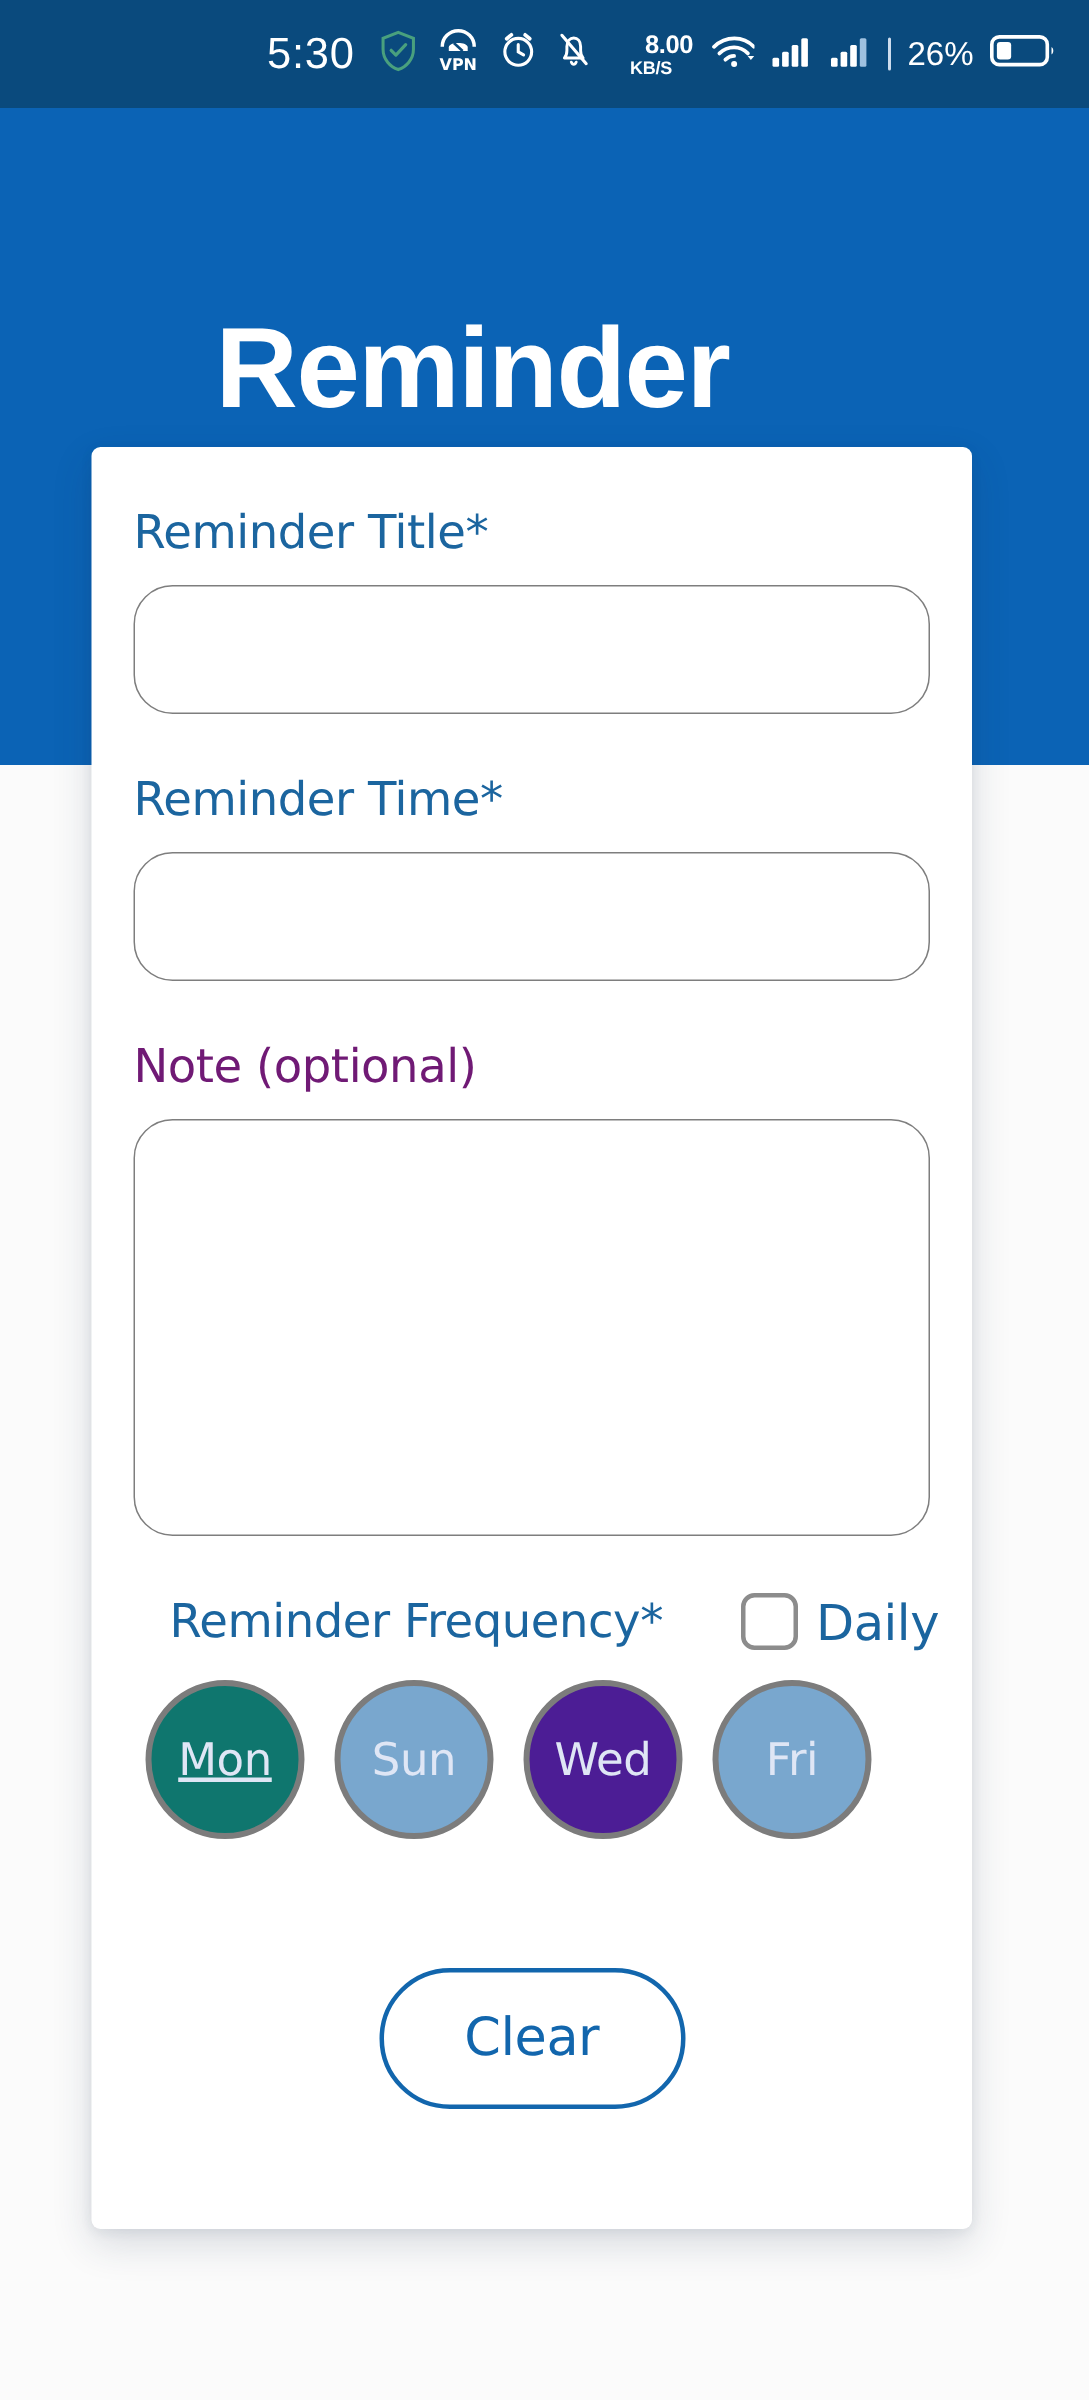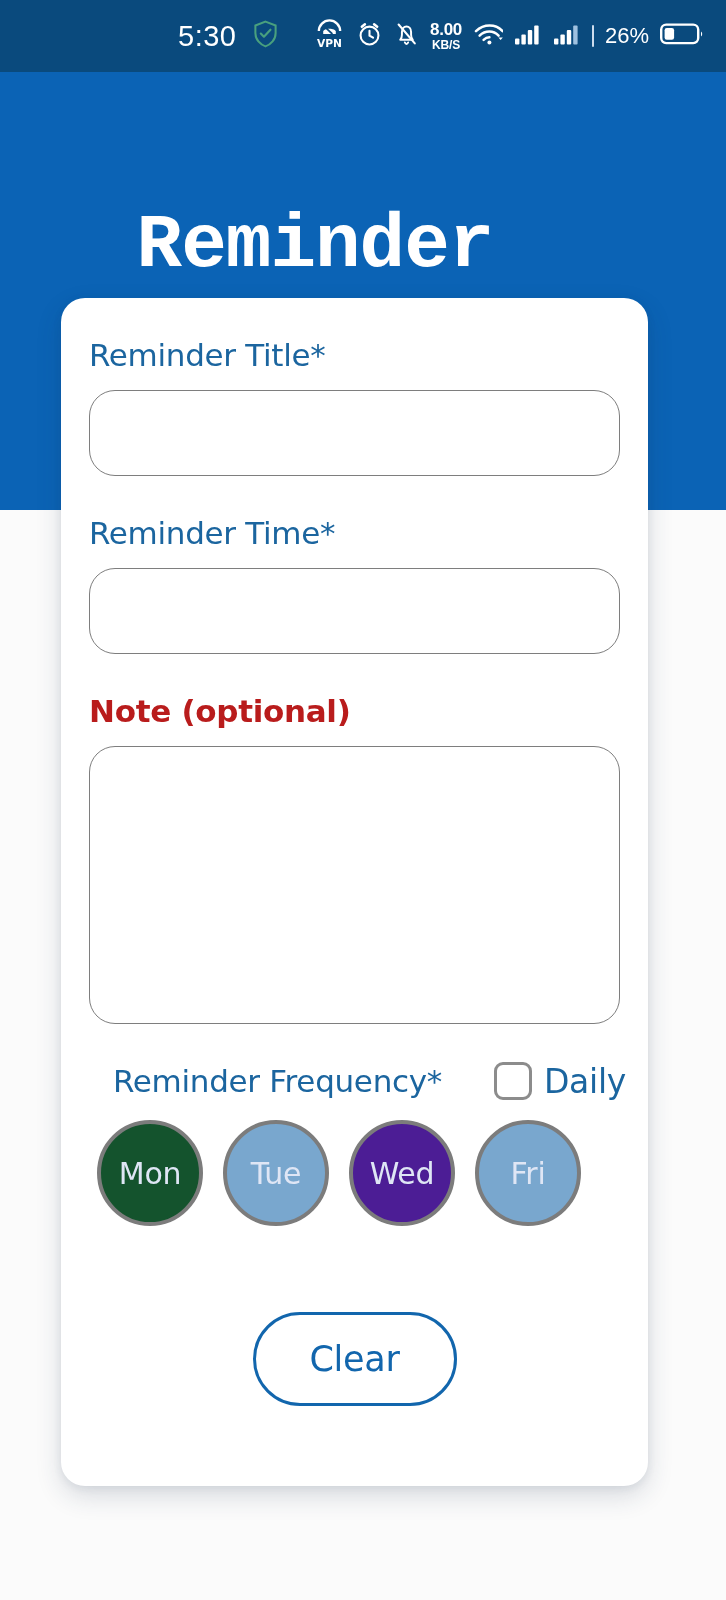--- a/index.html
+++ b/index.html
@@ -33,48 +33,48 @@
     color:#ffffff; line-height:1;
   }
   .sb-right {
     position:absolute; right:22px; top:0; height:72px;
     display:flex; align-items:center; gap:11px;
   }
   .netspeed {
     display:flex; flex-direction:column; align-items:center;
     line-height:1; color:#ffffff;
   }
-  .netspeed .ns-val { font-size:17px; font-weight:700; letter-spacing:-0.3px; }
+  .netspeed .ns-val { font-size:17px; font-weight:700; letter-spacing:-0.3px;margin-left:24px; }
   .netspeed .ns-unit { font-size:12px; font-weight:700; letter-spacing:-0.2px; margin-top:1px; }
   .pct { font-size:22px; color:#ffffff; letter-spacing:0px; }
   .sb-sep { width:2px; height:22px; background:#cddced; border-radius:1px; }
 
   
   #header-band {
     position:absolute; top:72px; left:0;
     width:726px; height:438px;
     background:#0b63b5;
   }
   #app-title {
     position:absolute; top:136px; left:0; width:630px;
     text-align:center;
-    font-family:Liberation Mono, monospace;
+    font-family:Liberation Sans, sans-serif;
     font-size:76px; font-weight:700;
     color:#ffffff;
     letter-spacing:-1px;
     line-height:1;
   }
 
   
   #form-card {
     position:absolute;
     left:61px; top:298px;
     width:587px; height:1188px;
     background:#ffffff;
-    border-radius:24px;
+    border-radius:6px;
     box-shadow:0 10px 26px rgba(30,50,80,0.16), 0 2px 8px rgba(30,50,80,0.08);
     overflow:hidden;
     padding:0 28px;
   }
 
   .field-label {
     font-family:"DejaVu Sans", sans-serif;
     font-size:31px;
     font-weight:400;
     color:#1b659f;
@@ -270,39 +270,39 @@
     <input class="text-input" id="title-input" type="text" placeholder="" style="border-color: rgb(126, 126, 126);">
 
     <div style="height:42px"></div>
 
     <div class="field-label" style="color: rgb(27, 101, 159);">Reminder Time*</div>
     <div style="height:19px"></div>
     <input class="text-input" id="time-input" type="text" placeholder="" style="border-color: rgb(126, 126, 126);">
 
     <div style="height:42px"></div>
 
-    <div class="field-label" style="color: #b91c1c; font-weight: bold;">Note (optional)</div>
+    <div class="field-label" style="color: #701a75;">Note (optional)</div>
     <div style="height:19px"></div>
     <textarea class="text-input" id="note-input" placeholder="" style="border-color: rgb(126, 126, 126);"></textarea>
 
     <div style="height:38px"></div>
 
     <div class="freq-row">
       <span class="field-label" style="color: rgb(27, 101, 159); margin-left: 24px;">Reminder Frequency*</span>
       <span class="daily-wrap">
         <span class="checkbox"></span>
         <span class="daily-label" style="color: rgb(27, 101, 159);">Daily</span>
       </span>
     </div>
 
     <div style="height:20px"></div>
 
     <div id="days-strip">
-        <div class="day-circle" style="background: #14532d; border-color: rgb(124, 124, 124); color: rgb(223, 230, 245);">Mon</div>
-        <div class="day-circle" style="background: rgb(121, 167, 206); border-color: rgb(124, 124, 124); color: rgb(223, 230, 245);">Tue</div>
+        <div class="day-circle" style="background: #0f766e; border-color: rgb(124, 124, 124); color: rgb(223, 230, 245); text-decoration: underline;">Mon</div>
+        <div class="day-circle" style="background: rgb(121, 167, 206); border-color: rgb(124, 124, 124); color: rgb(223, 230, 245);">Sun</div>
         <div class="day-circle" style="background: #4c1d95; border-color: rgb(124, 124, 124); color: rgb(223, 230, 245);">Wed</div>
         <div class="day-circle" style="background: rgb(121, 167, 206); border-color: rgb(124, 124, 124); color: rgb(223, 230, 245);">Fri</div>
       </div>
 
     <div style="height:86px"></div>
 
     <div class="btn-row">
       <button class="pill-btn" style="border-color: rgb(18, 102, 173); color: rgb(18, 102, 173);">Clear</button>
     </div>
   </div>

